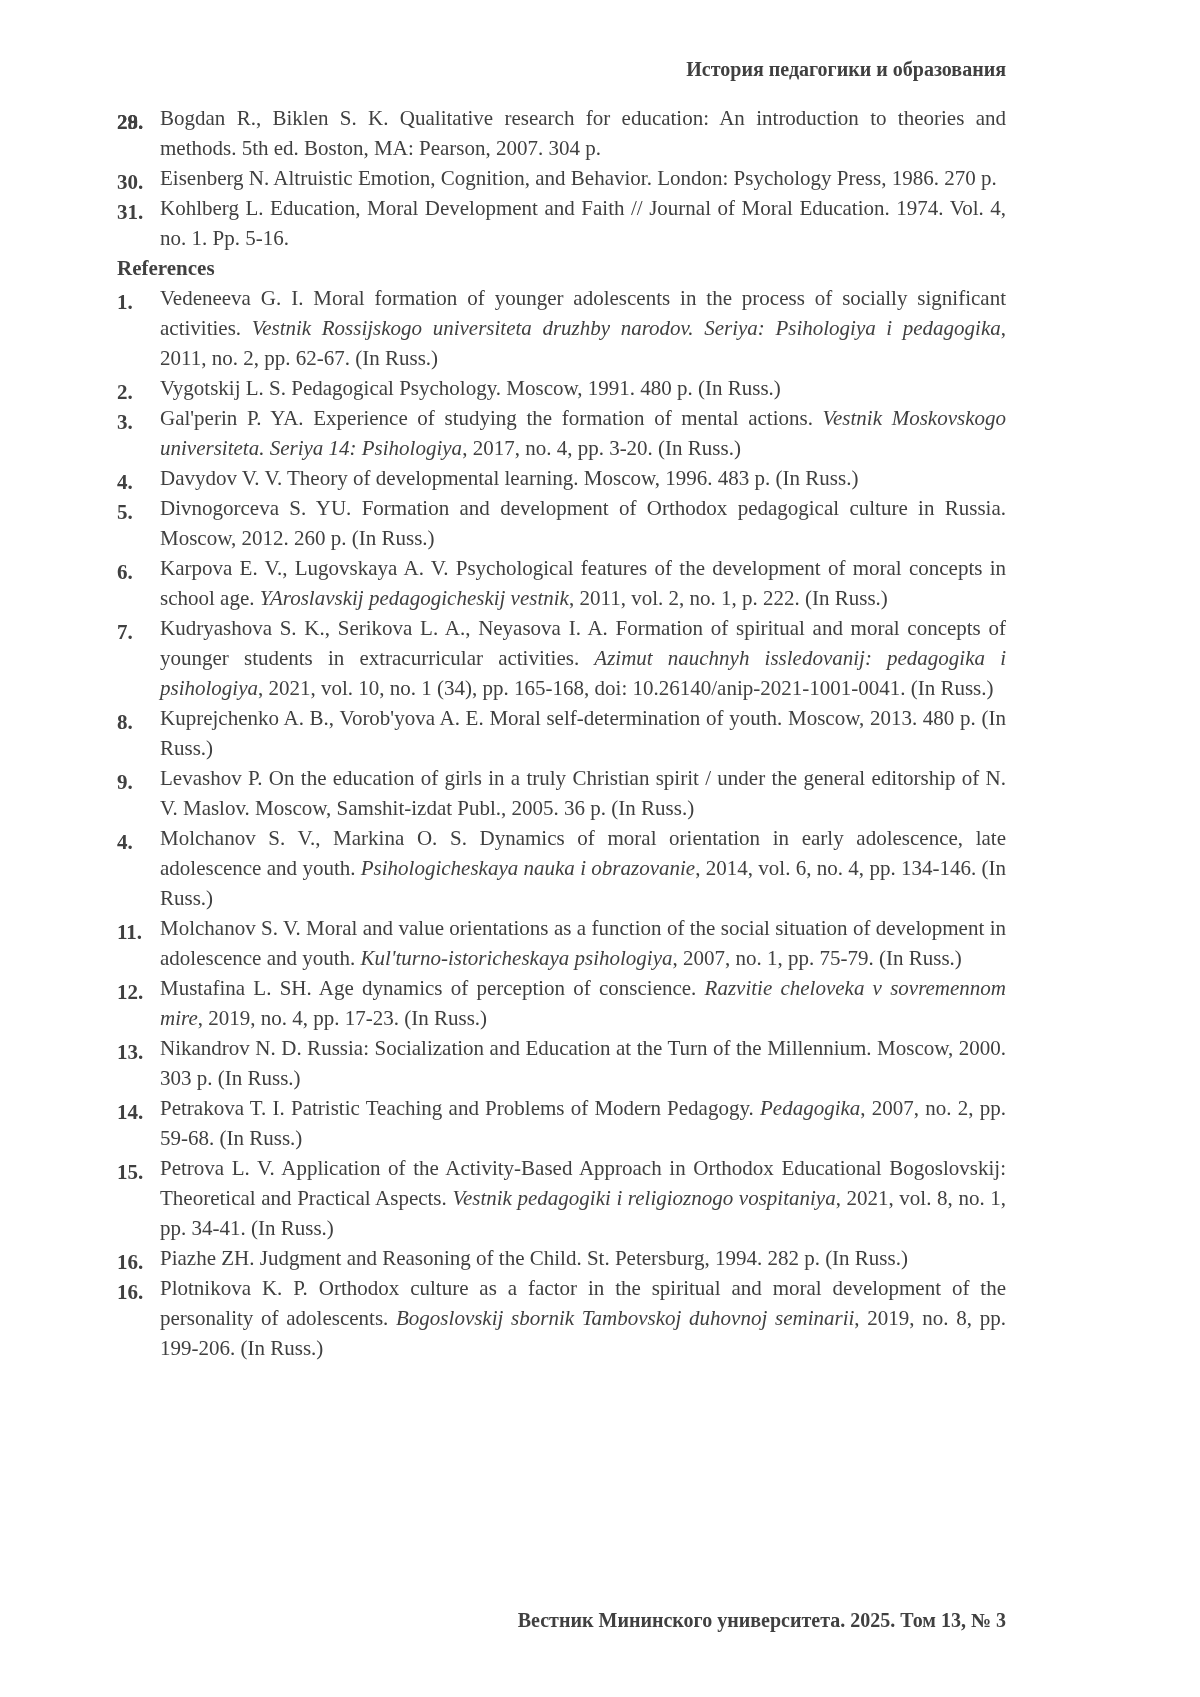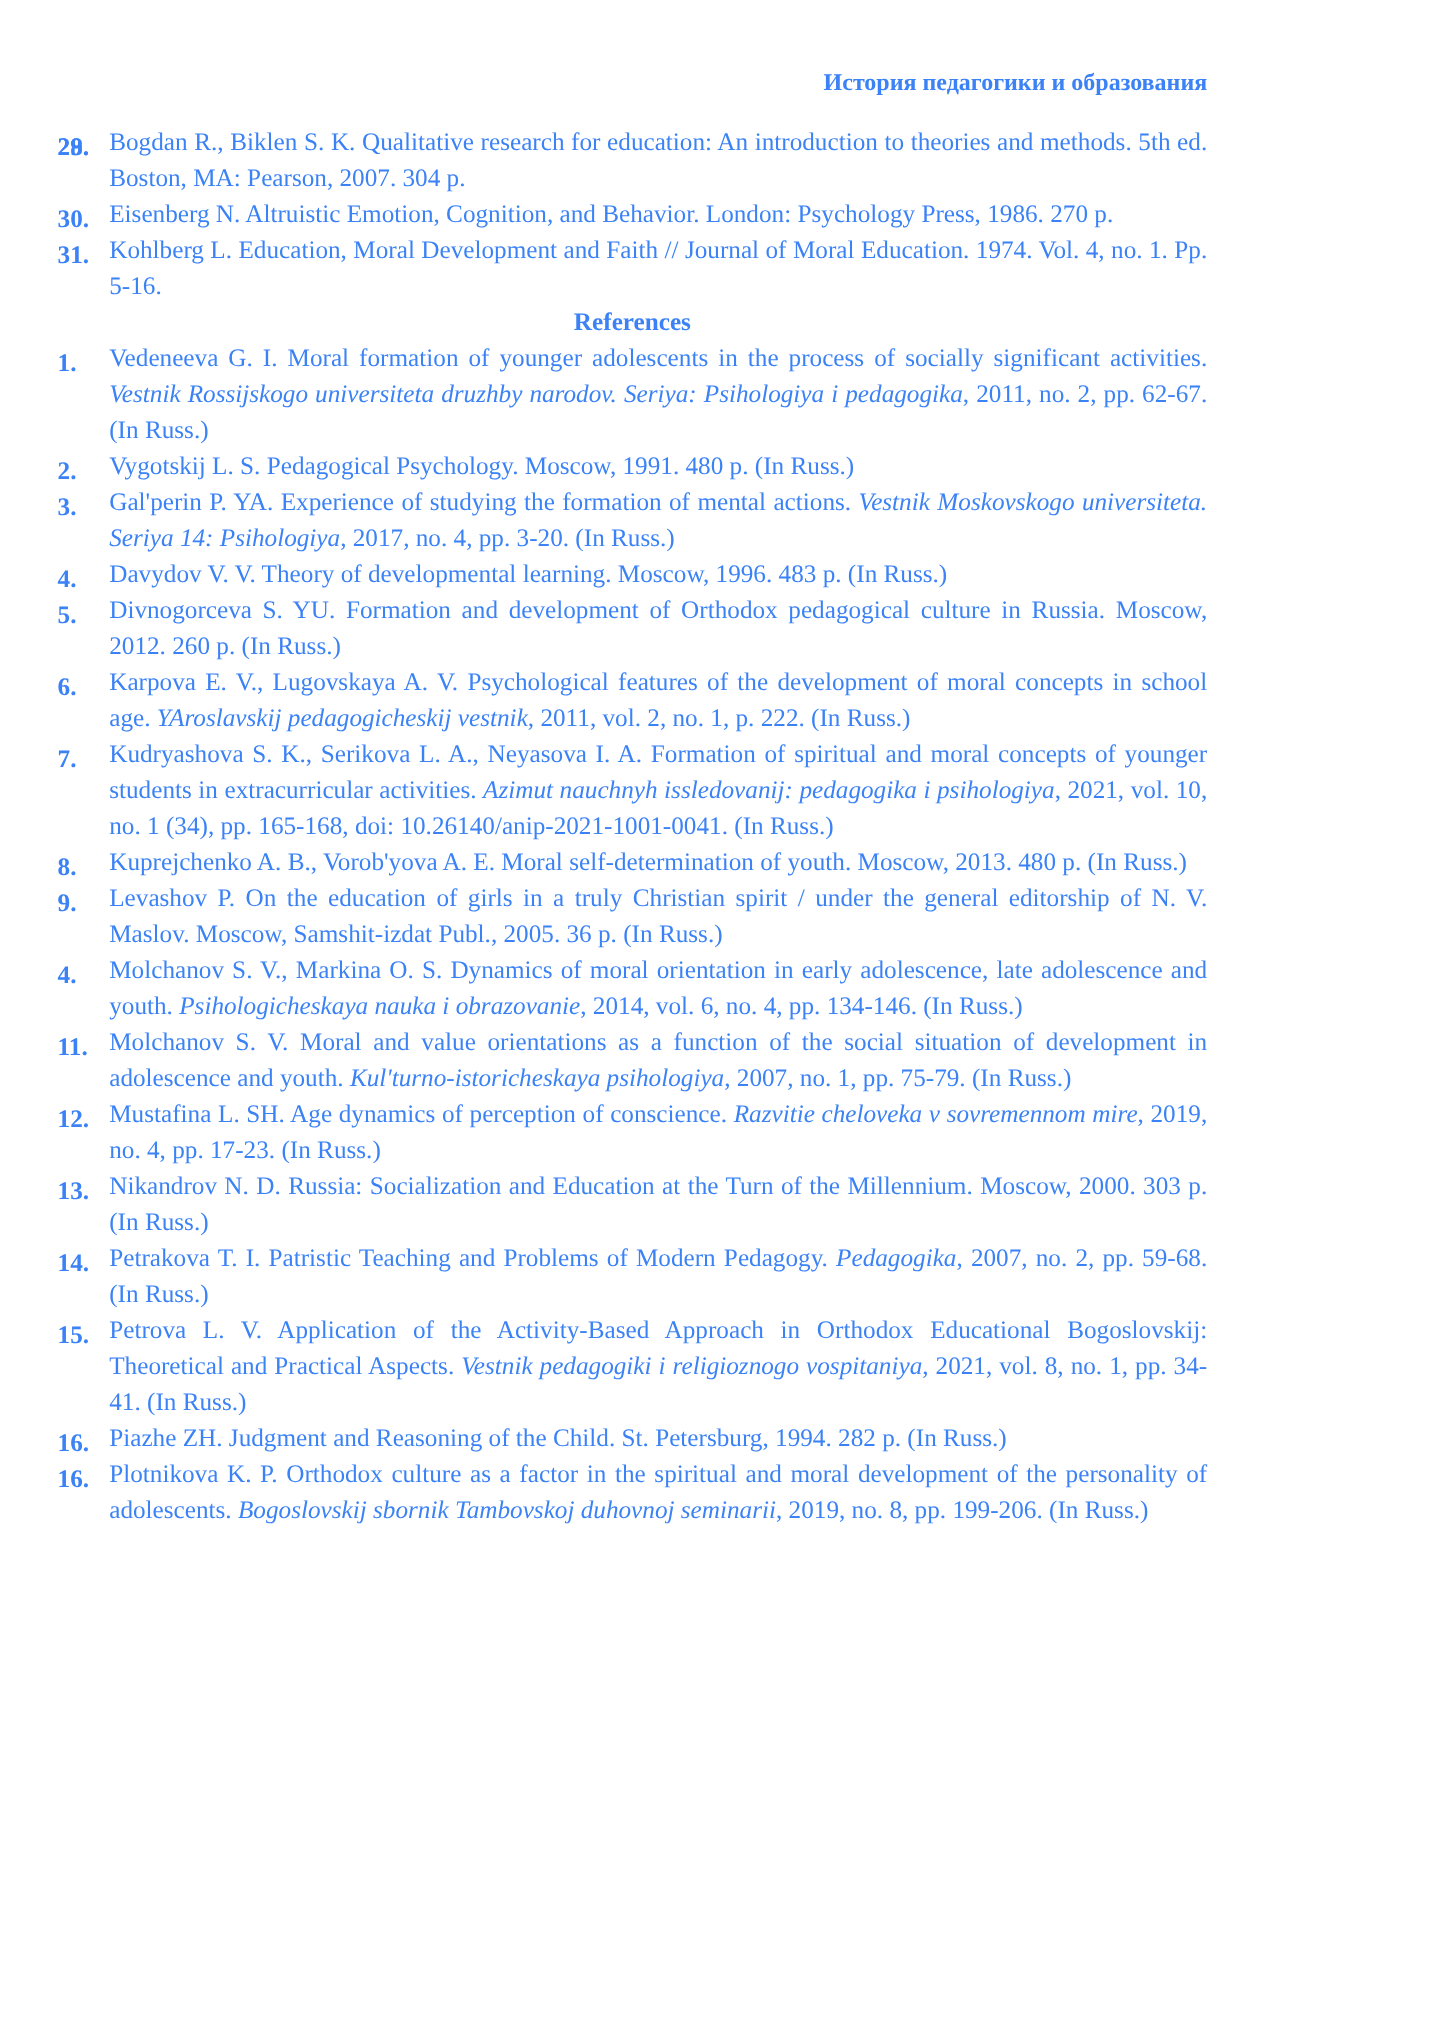--- a/index.html
+++ b/index.html
@@ -5,23 +5,23 @@
   html, body {
     margin: 0;
     padding: 0;
     background: #ffffff;
   }
   .page {
     position: relative;
     width: 1200px;
     height: 1697px;
     box-sizing: border-box;
-    padding: 56px 194px 0 48px;
+    padding: 56px 194px 0 117px;
     background: #ffffff;
-    color: #3b82f6;
+    color: #404040;
     font-family: "Liberation Serif", serif;
     font-size: 21px;
     overflow: hidden;
   }
   .running-head {
     text-align: right;
     font-weight: bold;
     font-size: 20px;
     line-height: 26px;
     margin-bottom: 21px;
@@ -35,21 +35,21 @@
     text-align: justify;
     line-height: 30px;
   }
   .ref-num {
     position: absolute;
     left: 0;
     top: 4px;
     font-weight: bold;
   }
   .references-heading {
-    text-align: center;
+    text-align: left;
     font-weight: bold;
     line-height: 30px;
   }
   .page-footer {
     position: absolute;
     right: 194px;
     bottom: 64px;
     font-weight: bold;
     font-size: 20px;
     line-height: 26px;
@@ -85,13 +85,14 @@
       <div class="ref-item"><span class="ref-num">4.</span><span class="ref-text"><span>Molchanov S. V., Markina O. S. Dynamics of moral orientation in early adolescence, late adolescence and youth. </span><i>Psihologicheskaya nauka i obrazovanie</i><span>, 2014, vol. 6, no. 4, pp. 134-146. (In Russ.)</span></span></div>
       <div class="ref-item"><span class="ref-num">11.</span><span class="ref-text"><span>Molchanov S. V. Moral and value orientations as a function of the social situation of development in adolescence and youth. </span><i>Kul'turno-istoricheskaya psihologiya</i><span>, 2007, no. 1, pp. 75-79. (In Russ.)</span></span></div>
       <div class="ref-item"><span class="ref-num">12.</span><span class="ref-text"><span>Mustafina L. SH. Age dynamics of perception of conscience. </span><i>Razvitie cheloveka v sovremennom mire</i><span>, 2019, no. 4, pp. 17-23. (In Russ.)</span></span></div>
       <div class="ref-item"><span class="ref-num">13.</span><span class="ref-text"><span>Nikandrov N. D. Russia: Socialization and Education at the Turn of the Millennium. Moscow, 2000. 303 p. (In Russ.)</span></span></div>
       <div class="ref-item"><span class="ref-num">14.</span><span class="ref-text"><span>Petrakova T. I. Patristic Teaching and Problems of Modern Pedagogy. </span><i>Pedagogika</i><span>, 2007, no. 2, pp. 59-68. (In Russ.)</span></span></div>
       <div class="ref-item"><span class="ref-num">15.</span><span class="ref-text"><span>Petrova L. V. Application of the Activity-Based Approach in Orthodox Educational Bogoslovskij: Theoretical and Practical Aspects. </span><i>Vestnik pedagogiki i religioznogo vospitaniya</i><span>, 2021, vol. 8, no. 1, pp. 34-41. (In Russ.)</span></span></div>
       <div class="ref-item"><span class="ref-num">16.</span><span class="ref-text"><span>Piazhe ZH. Judgment and Reasoning of the Child. St. Petersburg, 1994. 282 p. (In Russ.)</span></span></div>
       <div class="ref-item"><span class="ref-num">16.</span><span class="ref-text"><span>Plotnikova K. P. Orthodox culture as a factor in the spiritual and moral development of the personality of adolescents. </span><i>Bogoslovskij sbornik Tambovskoj duhovnoj seminarii</i><span>, 2019, no. 8, pp. 199-206. (In Russ.)</span></span></div>
     </div>
 
+  <div class="page-footer">Вестник Мининского университета. 2025. Том 13, № 3</div>
 </div>
 
 </body></html>

